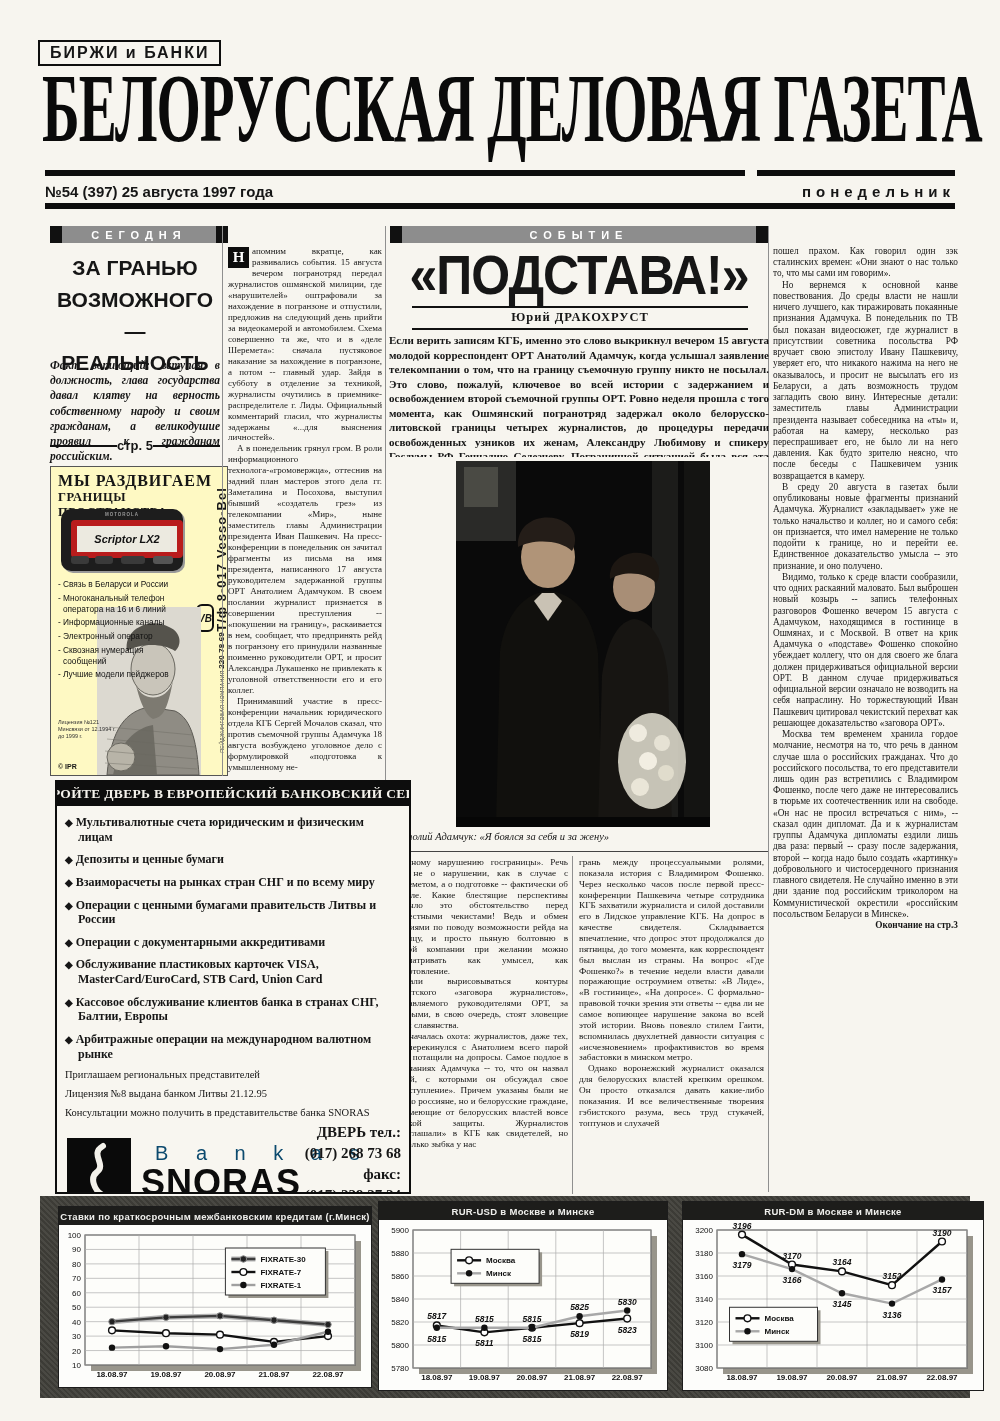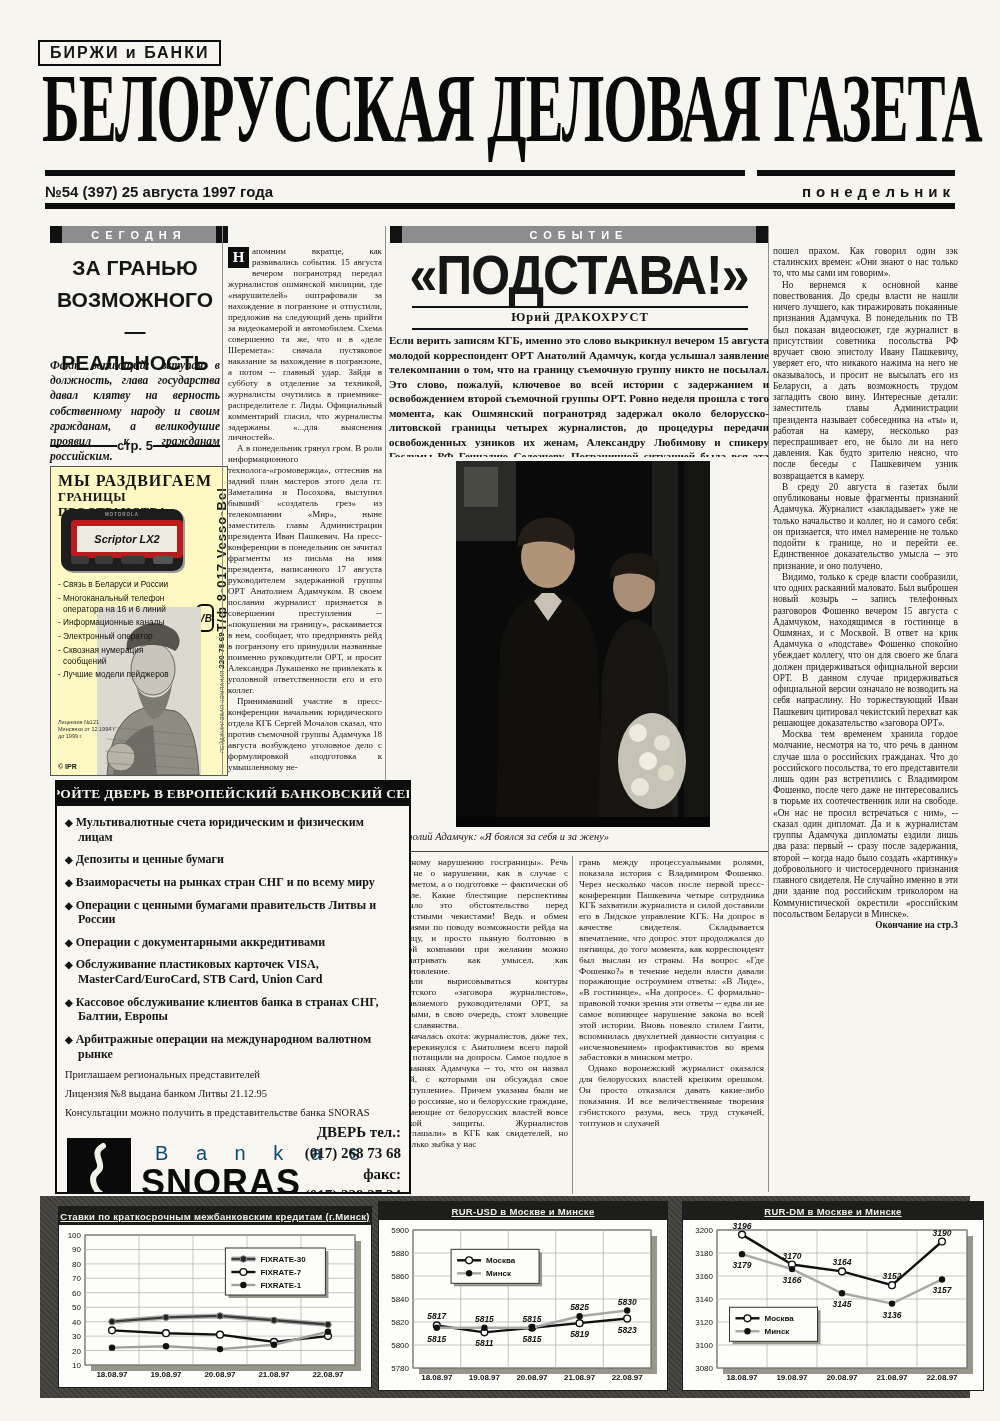--- a/index.html
+++ b/index.html
@@ -86,21 +86,21 @@
   #bankas{position:absolute;left:98px;top:16px;font:20px "Liberation Sans",sans-serif;letter-spacing:11px;color:#0c4a6e;}
   #snoras{position:absolute;left:84px;top:36px;font:bold 36px "Liberation Sans",sans-serif;letter-spacing:1px;color:#0c0c0c;}
   #bankcontact{position:absolute;right:8px;top:-4px;text-align:right;font:bold 15px "Liberation Serif",serif;line-height:1.4;}
 
   
   #strip{left:40px;top:1196px;width:930px;height:202px;background:#403f39;background-image:repeating-linear-gradient(45deg,rgba(255,255,255,.05) 0 2px,rgba(0,0,0,.06) 2px 4px);}
   .panel{position:absolute;background:#fdfdfb;border:1px solid #1c1c1c;}
   #pan0{left:18px;top:10px;width:312px;height:180px;}
   #pan1{left:338px;top:5px;width:288px;height:188px;}
   #pan2{left:642px;top:5px;width:300px;height:188px;}
-  .ptitle{height:18px;background:#1d1d1b;color:#efefec;display:flex;align-items:center;justify-content:center;font:bold 9.5px "Liberation Sans",sans-serif;letter-spacing:.3px;white-space:nowrap;overflow:hidden;text-decoration:underline;}
+  .ptitle{height:18px;background:#1d1d1b;color:#efefec;display:flex;align-items:center;justify-content:center;font:bold 9.5px "Liberation Sans",sans-serif;letter-spacing:.3px;white-space:nowrap;overflow:hidden;}
   .pcanvas{width:100%;}
   svg text{font-family:"Liberation Sans",sans-serif;}
 </style>
 </head>
 <body>
 
 <div class="abs" id="kicker">БИРЖИ и БАНКИ</div>
 <div class="abs" id="masthead">БЕЛОРУССКАЯ ДЕЛОВАЯ ГАЗЕТА</div>
 <div class="abs rule" id="r1a"></div>
 <div class="abs rule" id="r1b"></div>

